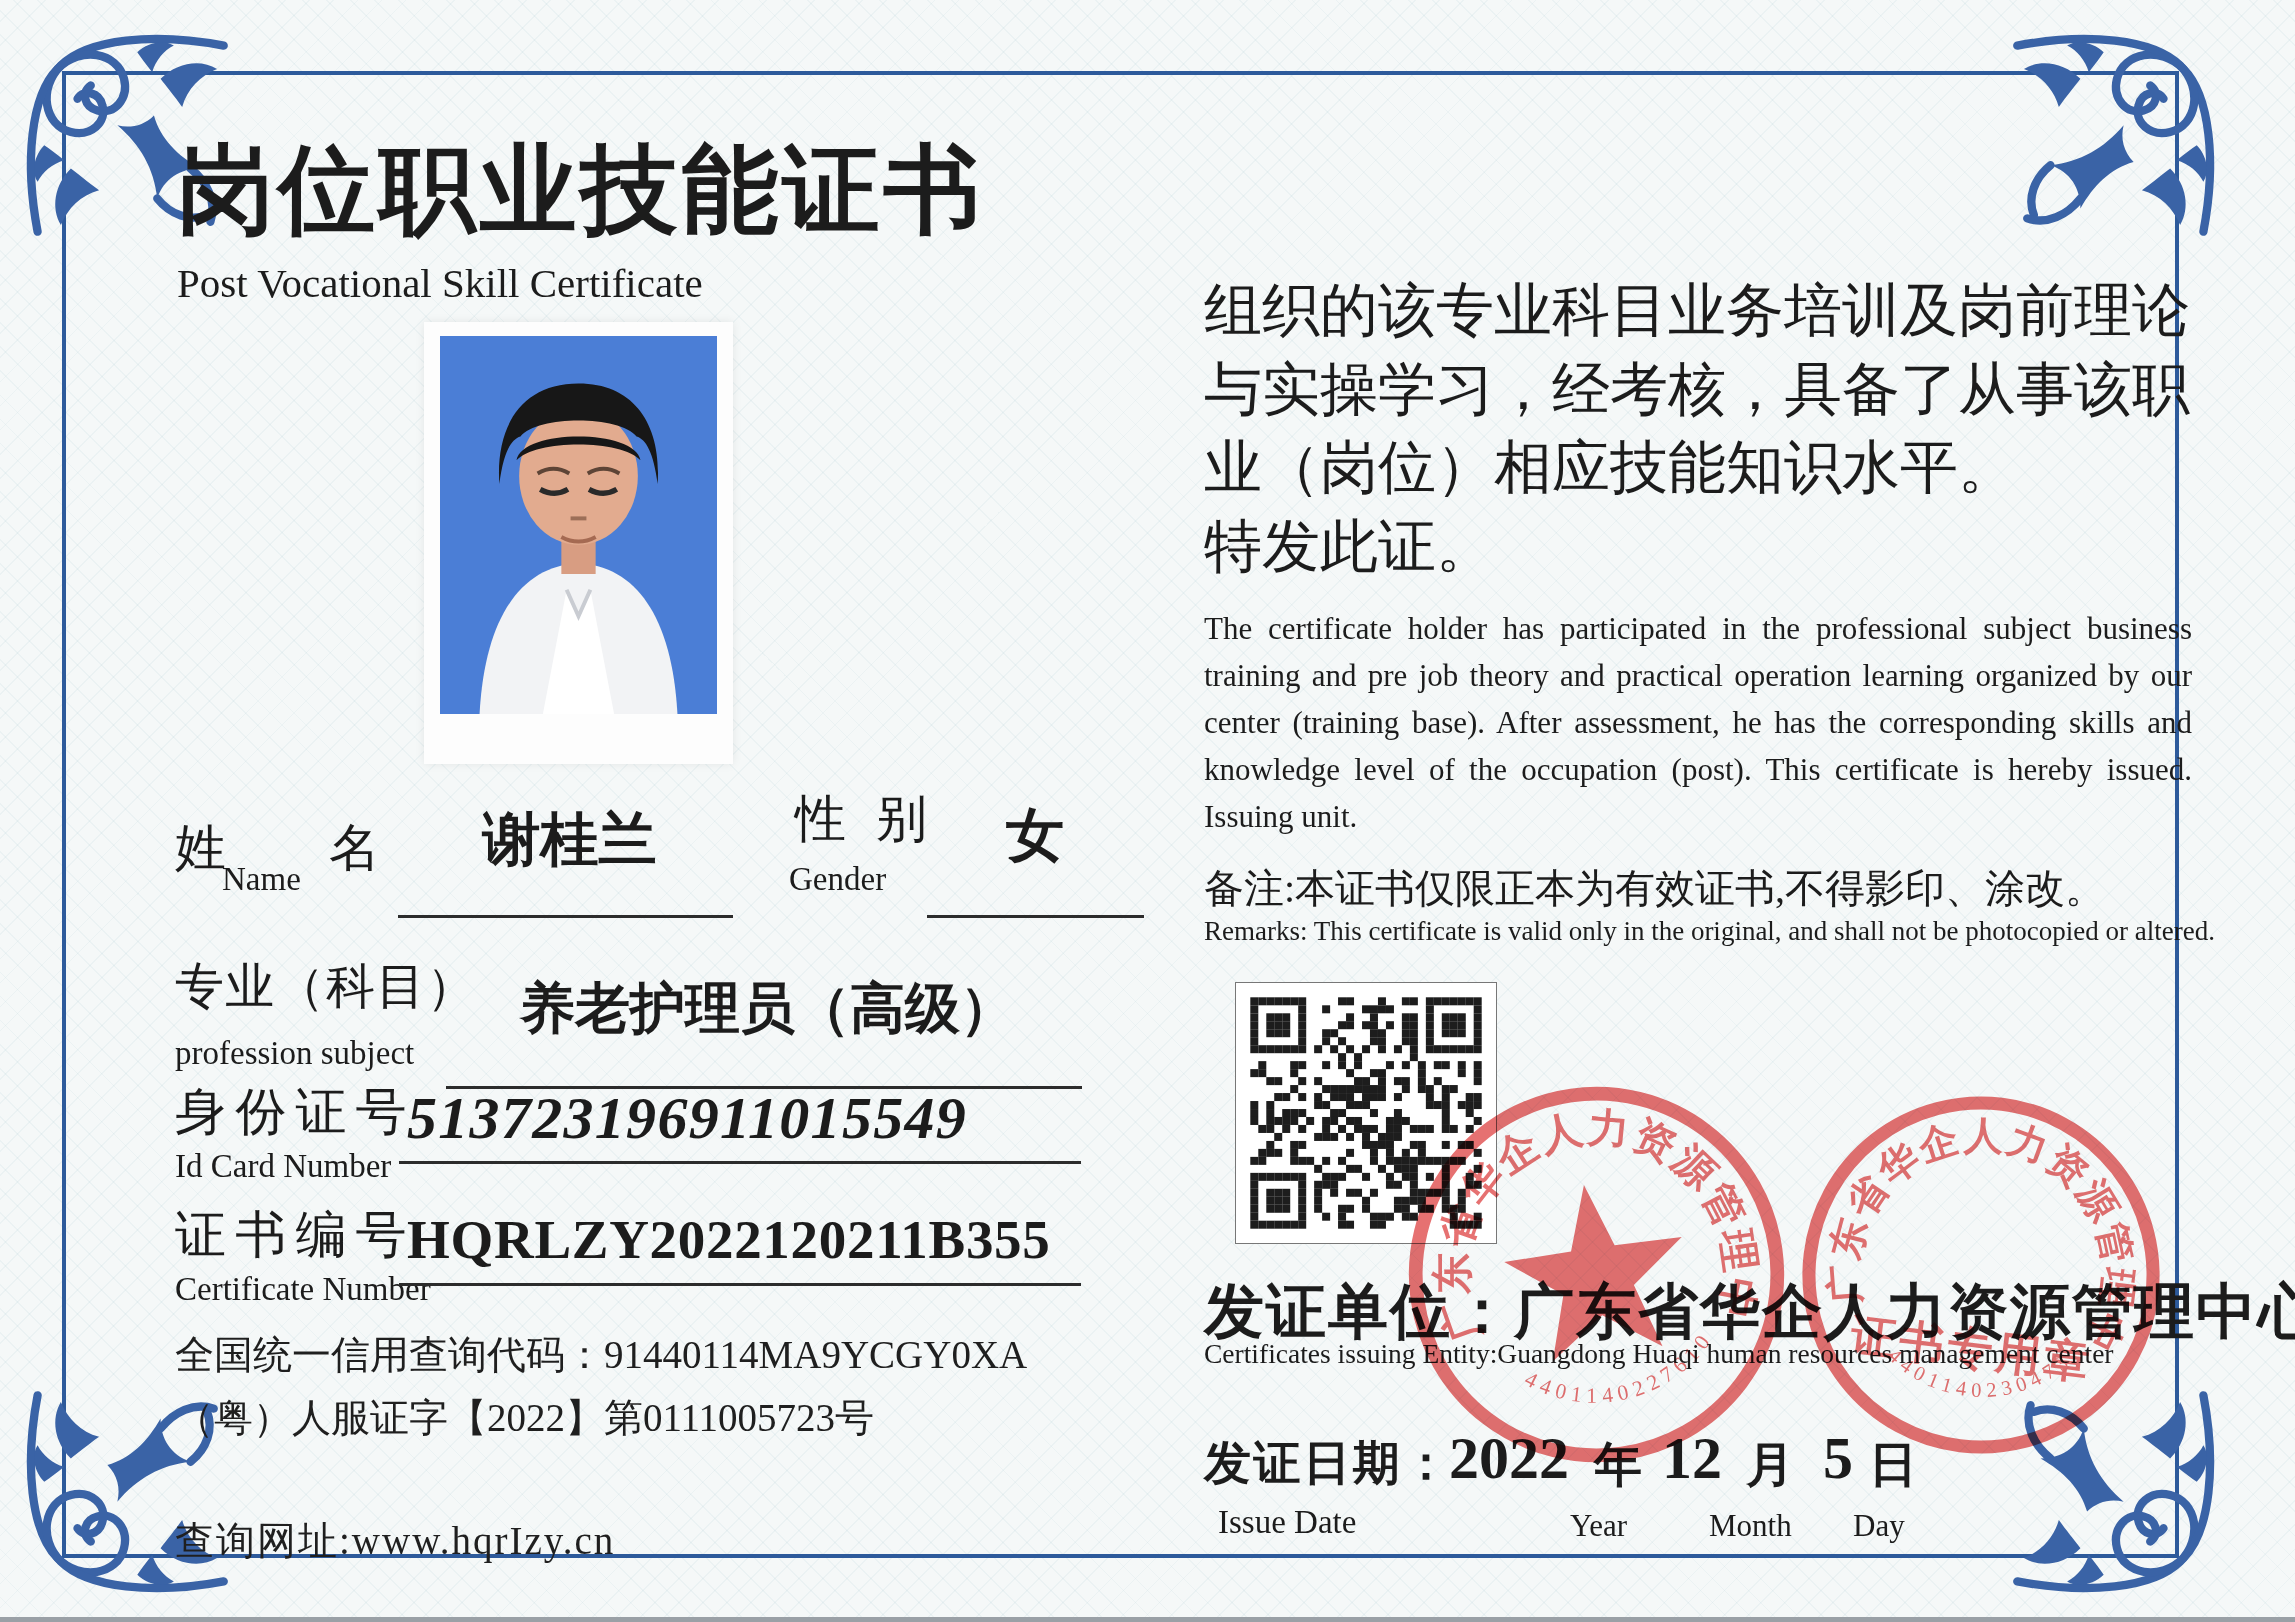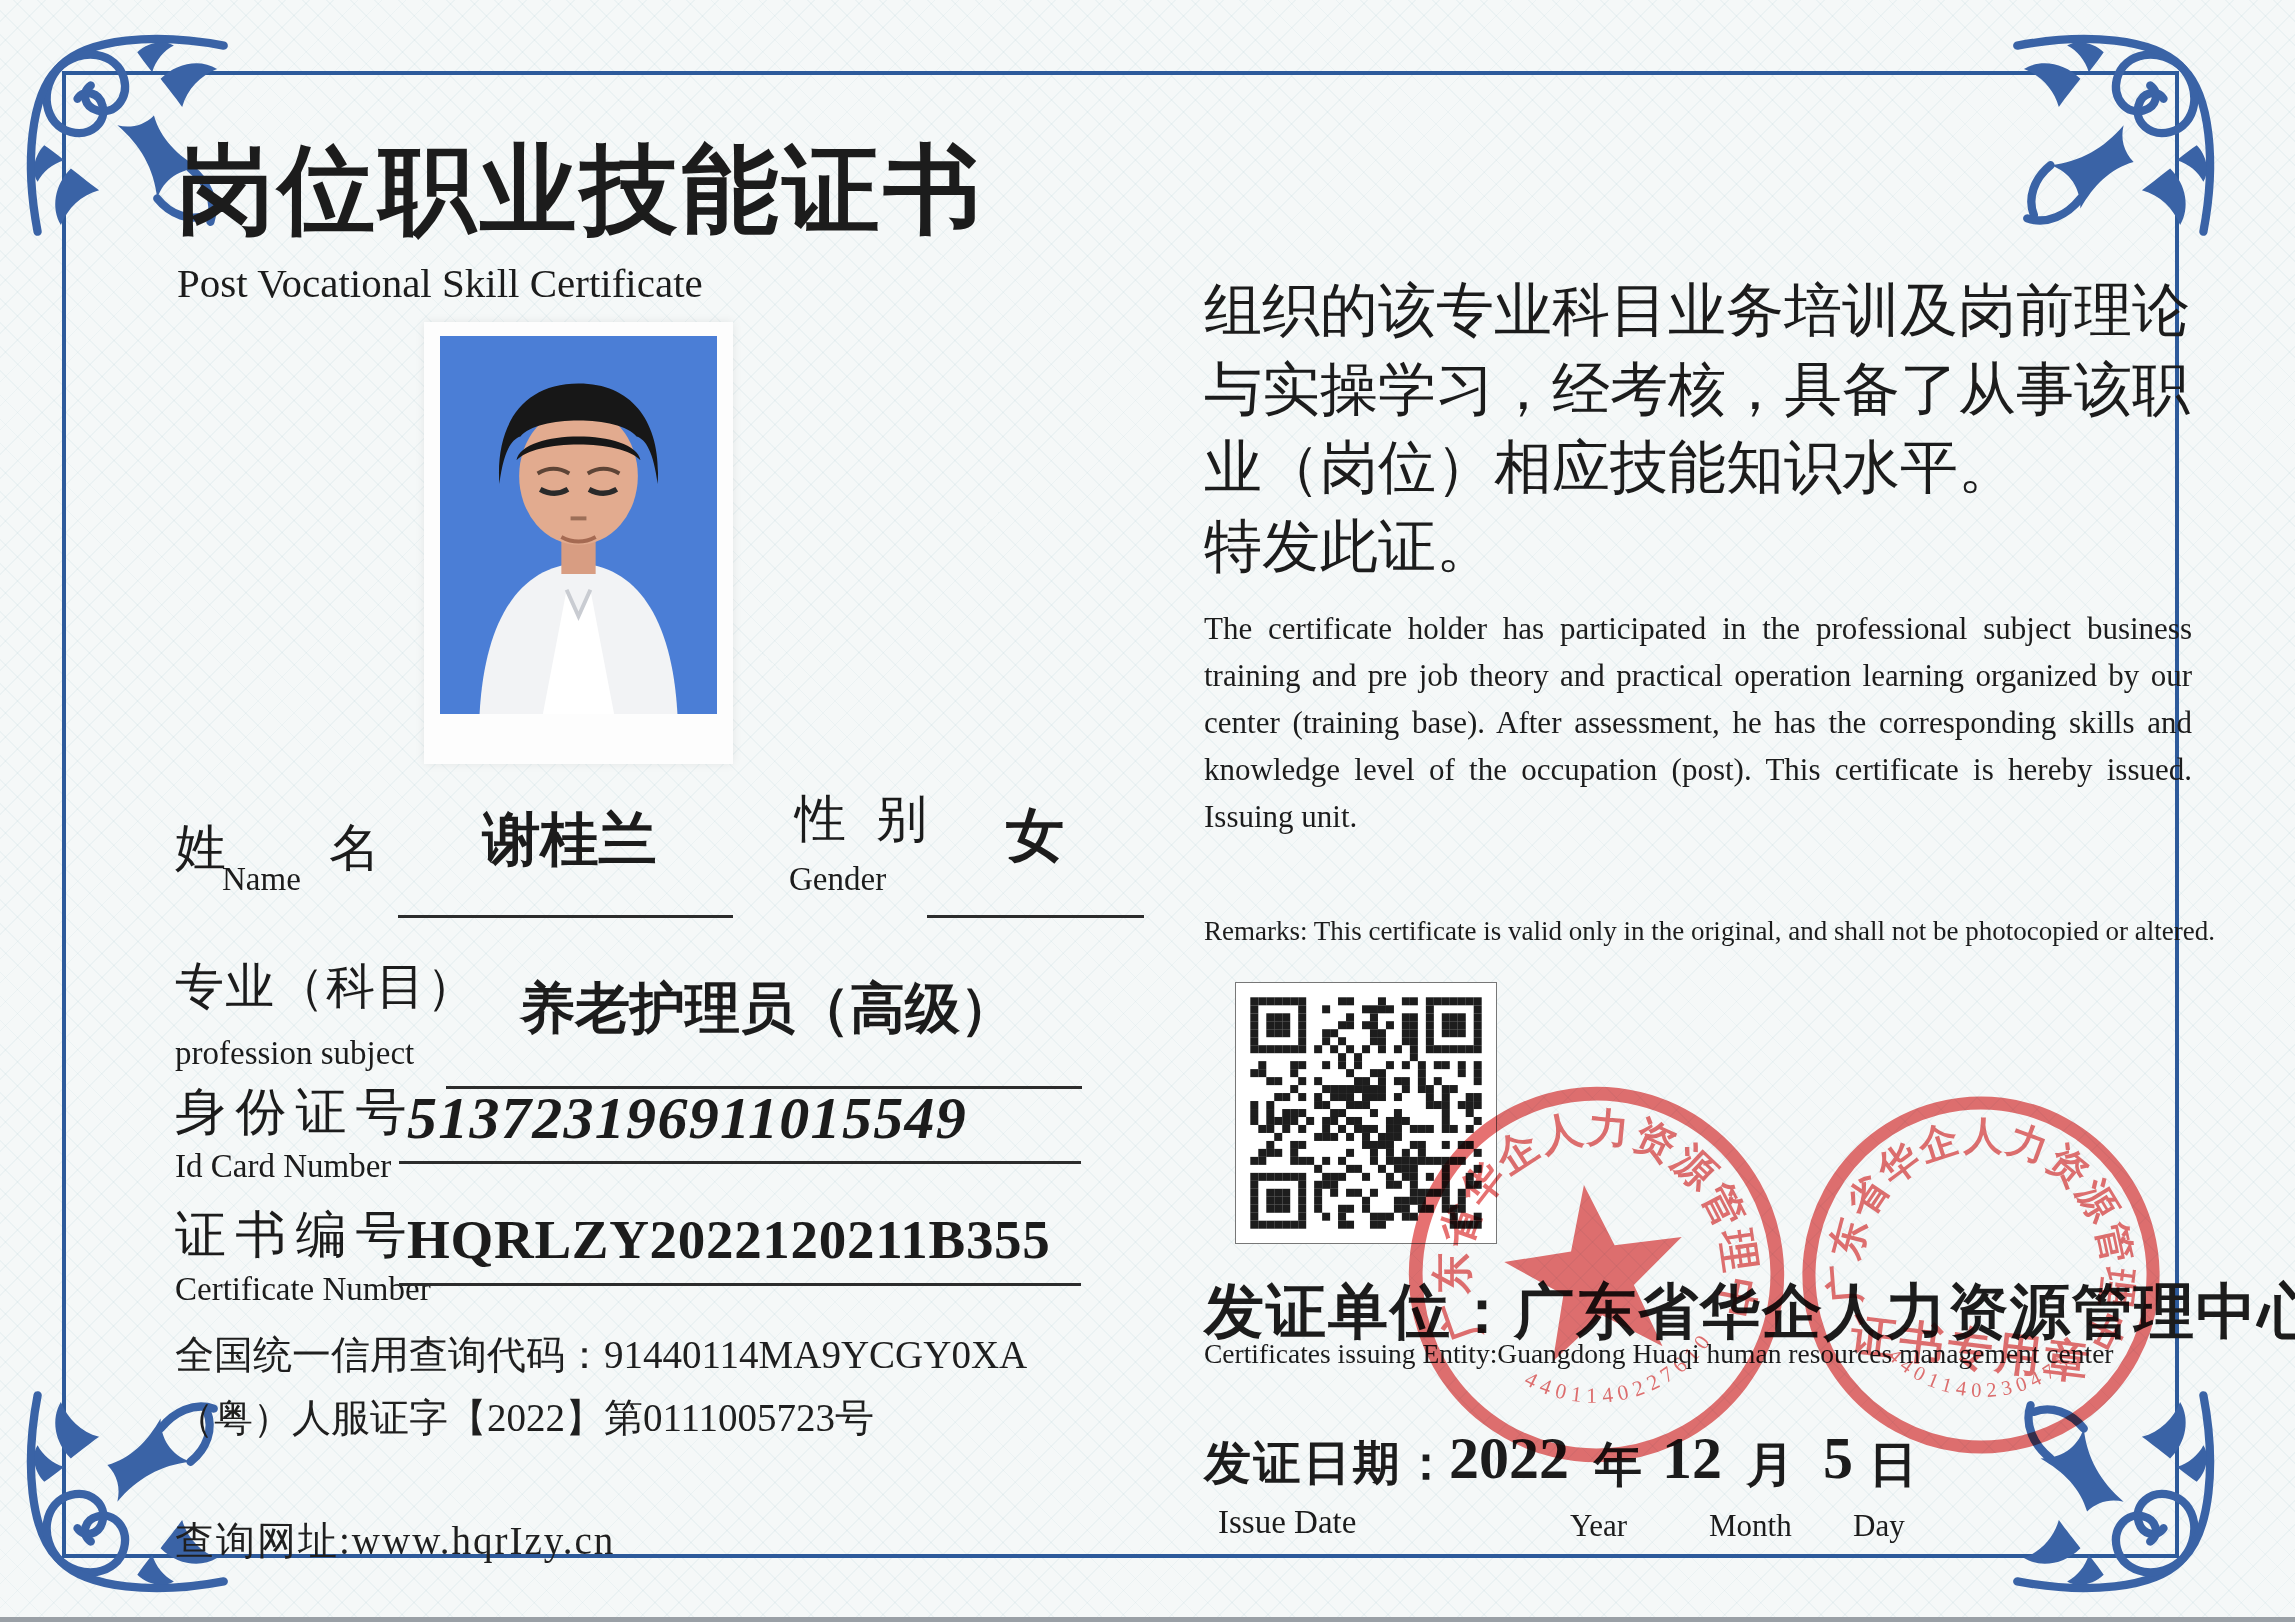--- a/index.html
+++ b/index.html
@@ -190,20 +190,21 @@
   <div id="fl0" class="abs footer-line">全国统一信用查询代码：91440114MA9YCGY0XA</div>
   <div id="fl1" class="abs footer-line">（粤）人服证字【2022】第0111005723号</div>
   <div id="fl3" class="abs footer-line">查询网址:www.hqrIzy.cn</div>
 
   <div id="zl1" class="abs zh-body">组织的该专业科目业务培训及岗前理论</div>
   <div id="zl2" class="abs zh-body">与实操学习，经考核，具备了从事该职</div>
   <div id="zl3" class="abs zh-body">业（岗位）相应技能知识水平。</div>
   <div id="zl4" class="abs zh-body">特发此证。</div>
 
   <div id="en-body" class="abs">The certificate holder has participated in the professional subject business training and pre job theory and practical operation learning organized by our center (training base). After assessment, he has the corresponding skills and knowledge level of the occupation (post). This certificate is hereby issued. Issuing unit.</div>
+  <div id="remark-zh" class="abs">备注:本证书仅限正本为有效证书,不得影印、涂改。</div>
   <div id="remark-en" class="abs">Remarks: This certificate is valid only in the original, and shall not be photocopied or altered.</div>
 
   <div id="qr-box" class="abs">
       <svg id="qr-svg" viewBox="0 0 400 400">
         <rect x="22.0" y="22.0" width="12.3" height="12.3" fill="#1d1d1d"></rect>
         <rect x="34.3" y="22.0" width="12.3" height="12.3" fill="#1d1d1d"></rect>
         <rect x="46.6" y="22.0" width="12.3" height="12.3" fill="#1d1d1d"></rect>
         <rect x="58.8" y="22.0" width="12.3" height="12.3" fill="#1d1d1d"></rect>
         <rect x="71.1" y="22.0" width="12.3" height="12.3" fill="#1d1d1d"></rect>
         <rect x="83.4" y="22.0" width="12.3" height="12.3" fill="#1d1d1d"></rect>

